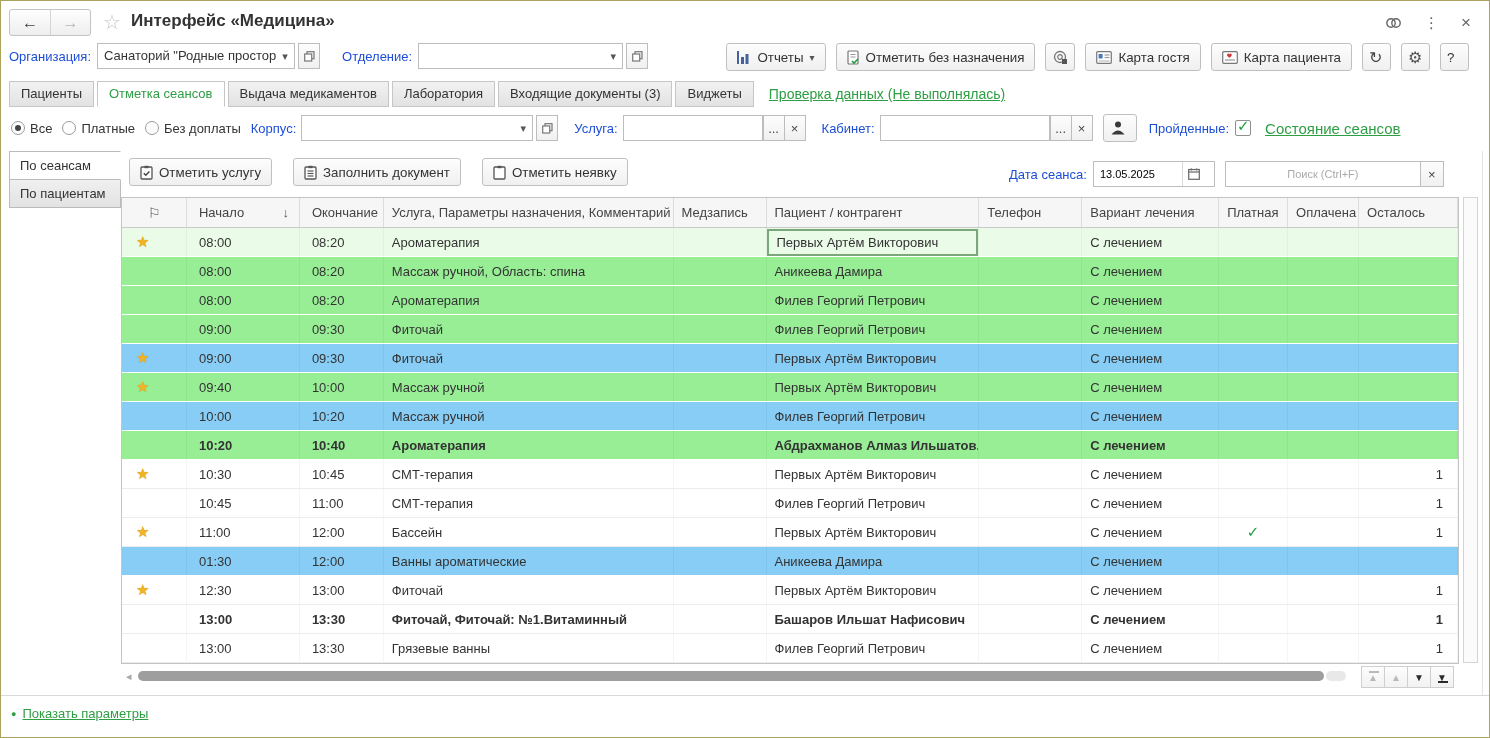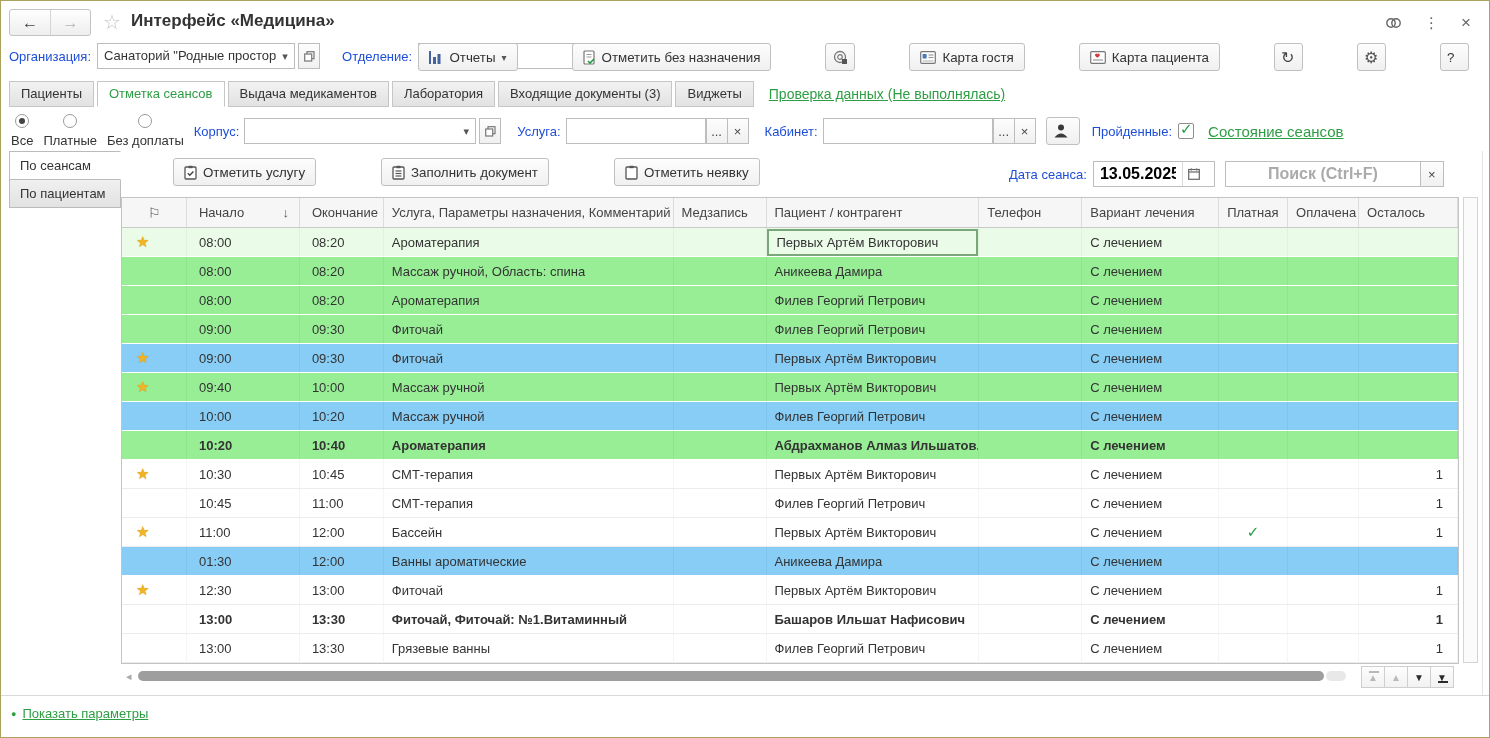--- a/index.html
+++ b/index.html
@@ -13,56 +13,56 @@
   .navbtn2 + .navbtn2 { border-left:1px solid #d5d5d5; }
   .nav-back { color:#3c3c3c; }
   .nav-fwd { color:#b5b5b5; }
   .favstar { position:absolute; left:102px; top:9px; font-size:20px; color:#c4c4c4; }
   .apptitle { position:absolute; left:130px; top:10px; font-size:17px; font-weight:bold; color:#333; }
   .winicons { position:absolute; right:18px; top:12px; display:flex; gap:22px; align-items:center; color:#666; }
   .winicons .wi { cursor:pointer; display:flex; align-items:center; font-size:15px; }
 
   
   .lbl { color:#1d4ed8;text-align:right; }
-  .btn { display:inline-flex; align-items:center; gap:6px; height:28px; padding:0 10px; border:1px solid #c0c0c0; border-radius:3px; background:linear-gradient(#fdfdfd,#f0f0f0); color:#333; cursor:pointer; white-space:nowrap;margin-left:44px; }
+  .btn { display:inline-flex; align-items:center; gap:6px; height:28px; padding:0 10px; border:1px solid #c0c0c0; border-radius:3px; background:linear-gradient(#fdfdfd,#f0f0f0); color:#333; cursor:pointer; white-space:nowrap; }
   .btn-ico { padding:0 6px; }
   .combo { display:flex; align-items:center; height:26px; border:1px solid #bdbdbd; background:#fff; }
   .combo .val { flex:1; padding:0 6px; line-height:24px; white-space:nowrap; overflow:hidden; }
   .combo .dd { width:18px; text-align:center; color:#555; font-size:11px; cursor:pointer; }
   .sqbtn { width:22px; height:26px; border:1px solid #bdbdbd; background:linear-gradient(#fdfdfd,#f0f0f0); display:flex; align-items:center; justify-content:center; margin-left:3px; cursor:pointer; color:#444; }
   .joined { margin-left:-1px; }
   .glink { color:#2e9e44; text-decoration:underline; cursor:pointer; white-space:nowrap; }
 
   
   .orgrow { position:absolute; left:8px; top:42px; display:flex; align-items:center; }
   .rightbtns { position:absolute; right:20px; top:42px; display:flex; align-items:center; gap:10px; }
 
   
   .tabsrow { position:absolute; left:8px; top:80px; display:flex; }
   .tab { height:26px; line-height:24px; padding:0 11px; border:1px solid #c6c6c6; background:linear-gradient(#f2f2f2,#e2e2e2); margin-right:3px; cursor:pointer; color:#333; white-space:nowrap; }
   .tab.active { background:#fff; color:#2e9e44; border-bottom-color:#fff; }
   .datacheck { margin-left:12px; font-size:14px; line-height:26px; }
 
   
   .filterrow { position:absolute; left:10px; top:113px; display:flex; align-items:center; width:1470px; }
-  .radio { display:inline-flex; align-items:center; gap:5px; margin-right:10px; cursor:pointer;flex-direction:column; }
+  .radio { display:inline-flex; align-items:center; gap:5px; margin-right:10px; cursor:pointer; }
   .rdot { width:14px; height:14px; border:1px solid #9a9a9a; border-radius:50%; background:#fff; position:relative; }
   .rdot.checked::after { content:''; position:absolute; left:3px; top:3px; width:6px; height:6px; border-radius:50%; background:#444; }
   .chk { width:16px; height:16px; border:1px solid #8f8f8f; border-radius:2px; background:#fff; position:relative; margin:0 6px; }
   .chk .ck { position:absolute; left:1px; top:-4px; color:#1f9d3f; font-weight:bold; font-size:15px; }
 
   
   .sidetab { position:absolute; left:8px; width:112px; height:29px; line-height:27px; padding-left:10px; border:1px solid #bbb; cursor:pointer; }
   .sidetab.active { background:#fff; border-right-color:#fff; z-index:2; }
   .sidetab.idle { background:linear-gradient(#f0f0f0,#e2e2e2); }
 
   
   .toolbar { position:absolute; left:128px; top:157px; display:flex; gap:21px; }
   .daterow { position:absolute; top:160px; left:1008px; display:flex; align-items:center; }
-  input { font-family:inherit; font-size:16px; border:none; outline:none;font-weight:bold; }
+  input { font-family:inherit; font-size:11px; border:none; outline:none; }
   ::placeholder { color:#aaa; }
 
   
   .table { position:absolute; left:120px; top:196px; width:1338px; border:1px solid #c4c4c4; background:#fff; }
   .thead { display:flex; height:30px; background:#f6f6f6; border-bottom:1px solid #c9c9c9; color:#444; }
   .hcell { display:flex; align-items:center; padding-left:8px; border-right:1px solid #dcdcdc; white-space:nowrap; overflow:hidden; }
   .trow { display:flex; height:29px; border-bottom:1px solid #fff; cursor:pointer; }
   .trow.bold { font-weight:bold; }
   .bg-white { background:#fff; border-bottom-color:#ececec; }
   .bg-green { background:#97ee95; }

